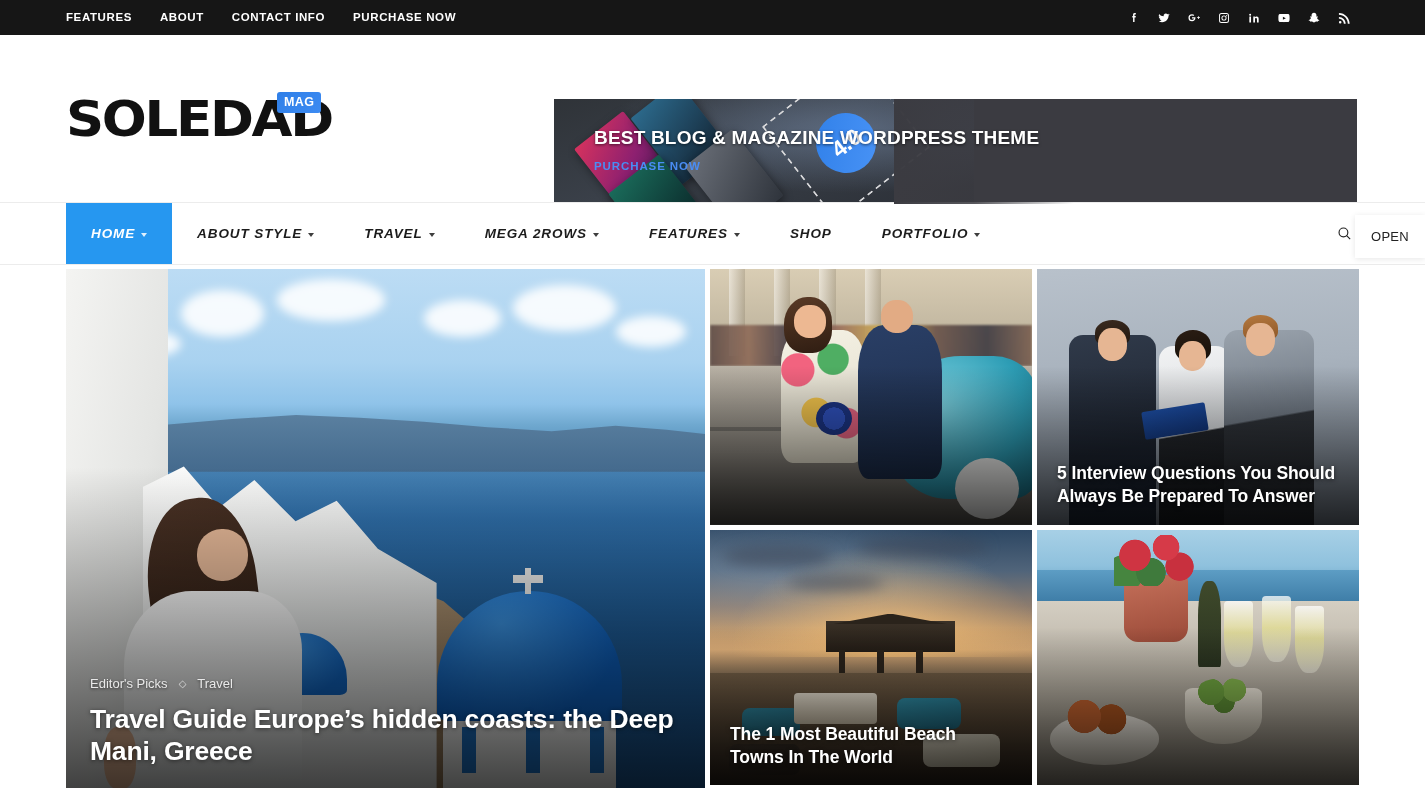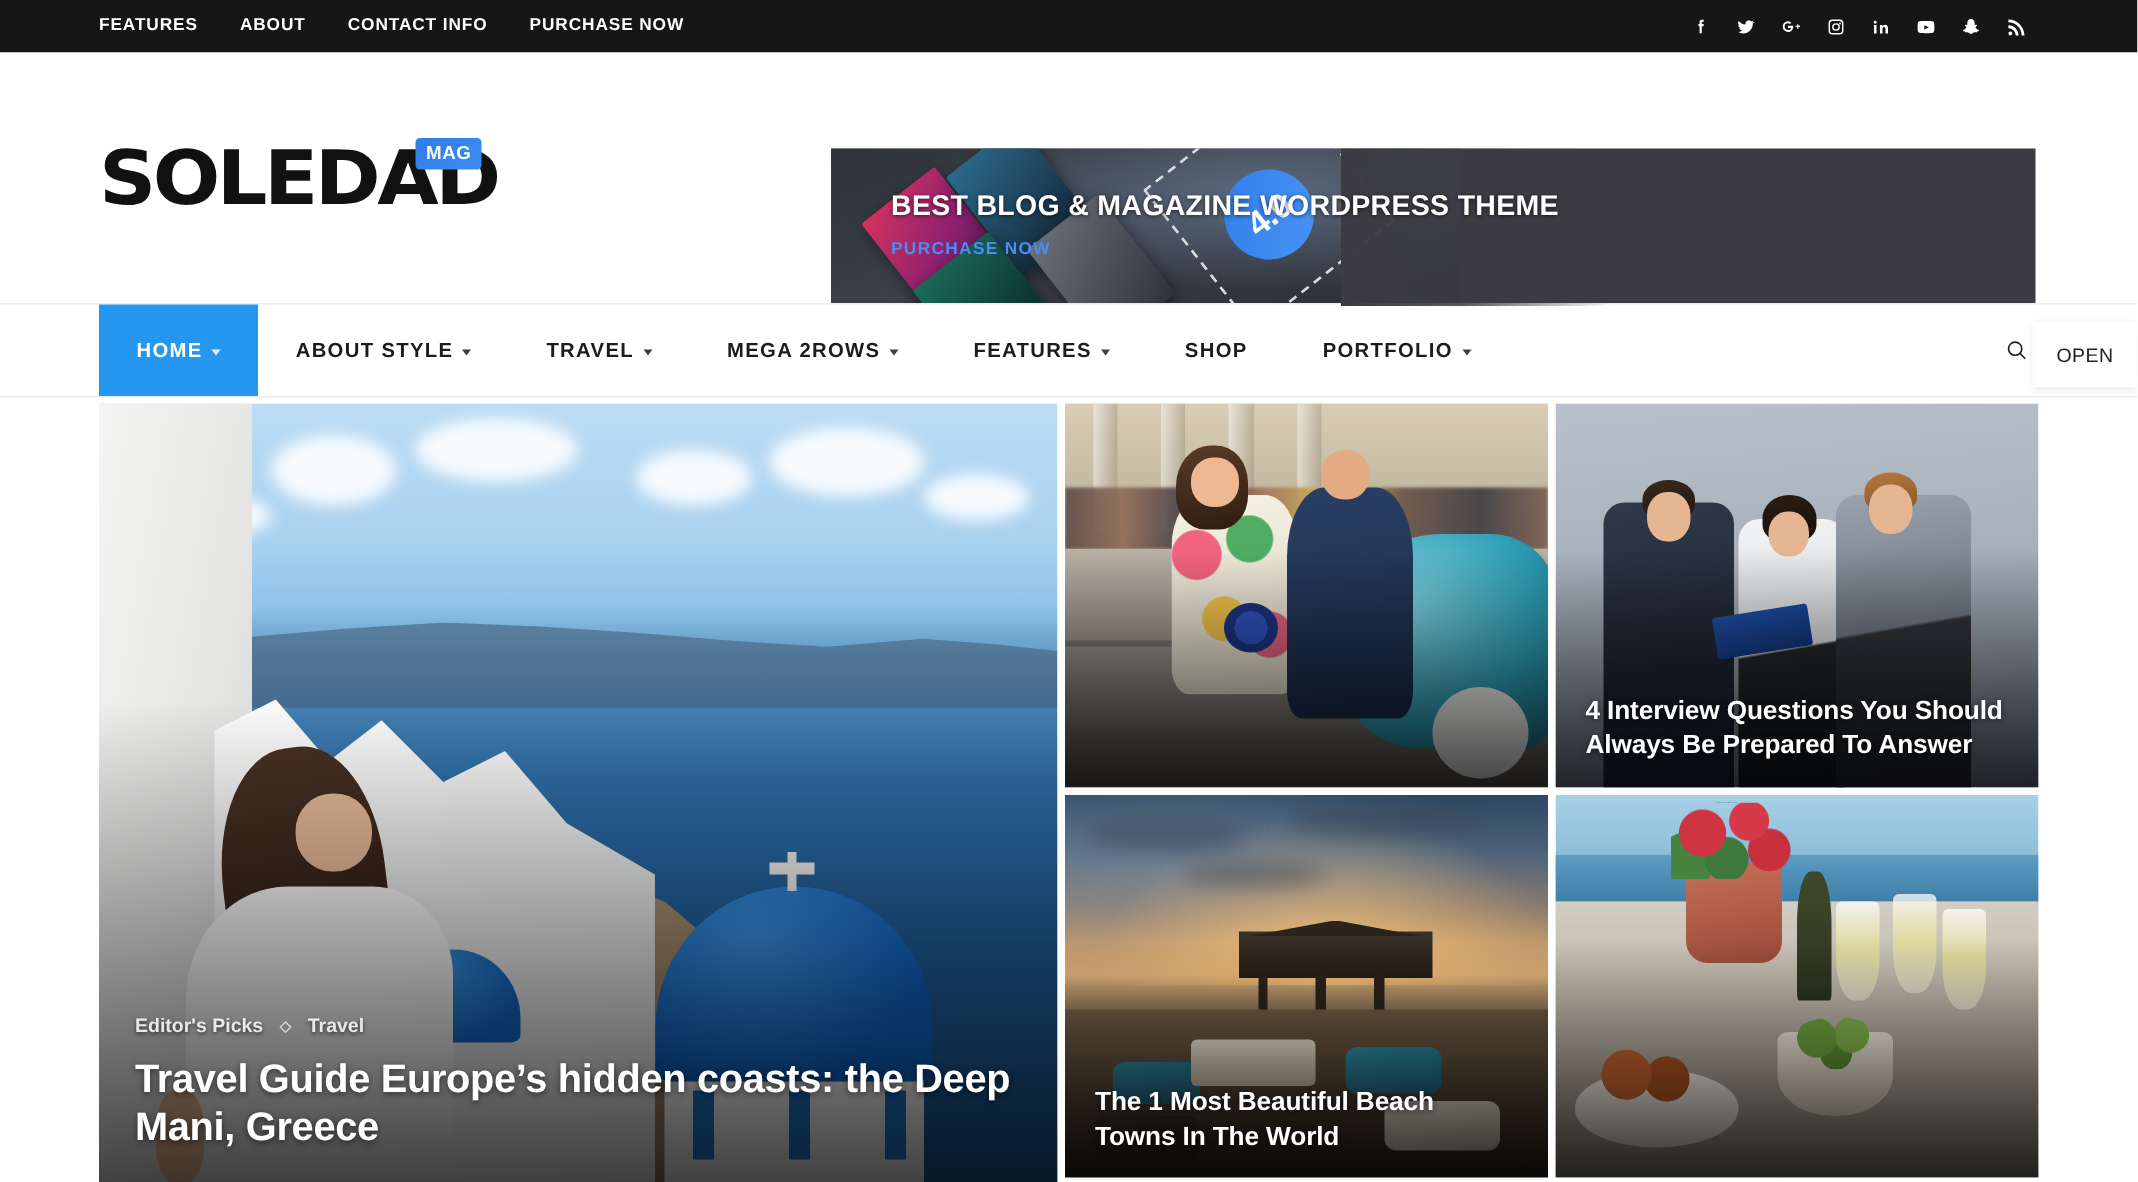--- a/index.html
+++ b/index.html
@@ -113,21 +113,21 @@
     display:flex; align-items:center; justify-content:center;
     box-shadow:0 1px 6px rgba(0,0,0,.10);
     font-size:13px; color:#222; letter-spacing:.3px;
     z-index:30;
   }
 
   
   .navbar {
     height:63px; border-top:1px solid #ececec; border-bottom:1px solid #ececec;
     background:#fff; display:flex; align-items:stretch;
-    padding:0 66px; position:relative;
+    padding:0 66px; position:relative;font-style:italic;
   }
   .nav-items { display:flex; align-items:stretch; }
   .nav-item {
     display:flex; align-items:center; gap:6px;
     padding:0 25px; color:#1c1c1c; text-decoration:none;
     font-size:13.5px; font-weight:bold; letter-spacing:.9px;
     white-space:nowrap; position:relative;
   }
   .nav-item.active { background:#2697f0; color:#fff; }
   .nav-item .caret {
@@ -158,21 +158,20 @@
     position:absolute; left:0; right:0; bottom:0; height:62%;
     background:linear-gradient(to top, rgba(0,0,0,.72) 0%, rgba(0,0,0,.45) 38%, rgba(0,0,0,0) 100%);
   }
   .cell-caption {
     position:absolute; left:0; right:0; bottom:0;
     padding:0 24px 22px 24px; z-index:3;
   }
   .cat-line {
     display:flex; align-items:center; gap:11px;
     margin-bottom:13px;
-    font-weight:bold;
   }
   .cat-line a {
     color:#e9e9e9; font-size:13px; text-decoration:none;
     text-shadow:0 1px 3px rgba(0,0,0,.6);
   }
   .cat-sep { color:#d8d8d8; font-size:10px; }
   .hero-title-lg {
     color:#fff; font-size:26.5px; font-weight:bold; line-height:1.18;
     letter-spacing:-.2px; text-shadow:0 1px 4px rgba(0,0,0,.55);
   }
@@ -661,21 +660,21 @@
           <div class="hair hr1"></div>
           <div class="hair hr2"></div>
           <div class="hair hr3"></div>
           <div class="head h1"></div>
           <div class="head h2"></div>
           <div class="head h3"></div>
           <div class="folder"></div>
         </div>
         <div class="shade"></div>
         <div class="cell-caption small">
-          <div class="hero-title-sm">4 Interview Questions You Should Always Be Prepared To Answer</div>
+          <div class="hero-title-sm">5 Interview Questions You Should Always Be Prepared To Answer</div>
         </div>
       </div>
 
     </div>
 
     <div class="hero-row">
 
       <div class="hero-cell">
         <div class="ph ph-beach">
           <div class="sky-glow"></div>

